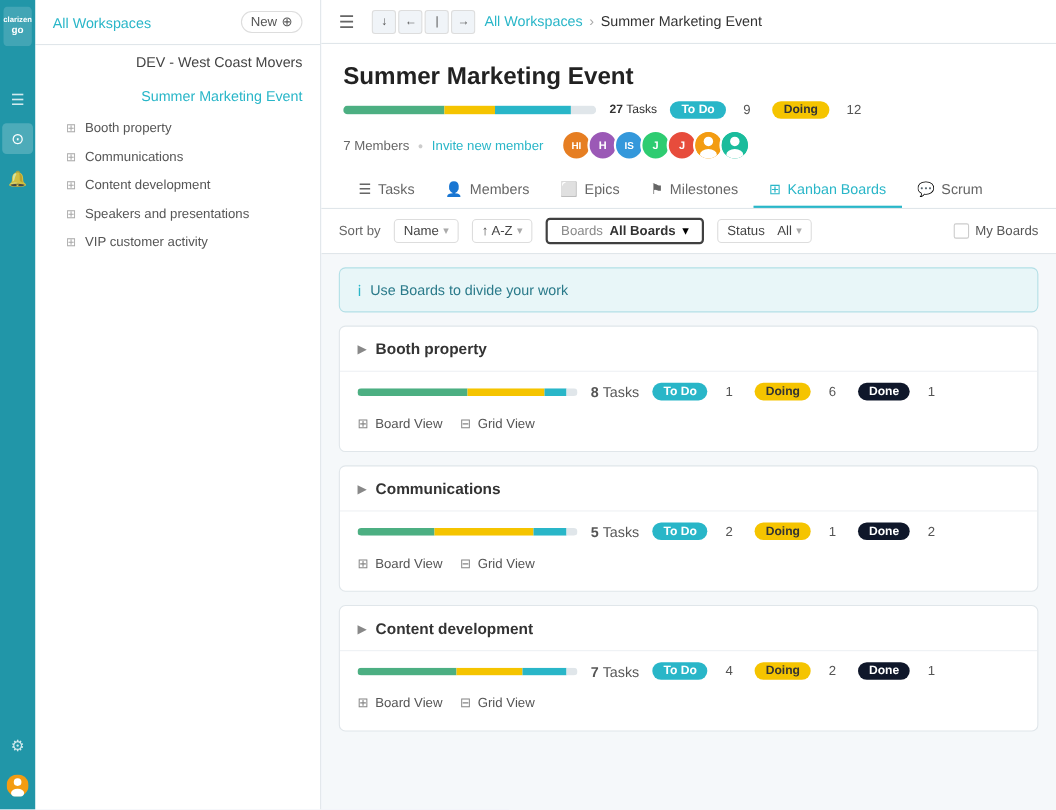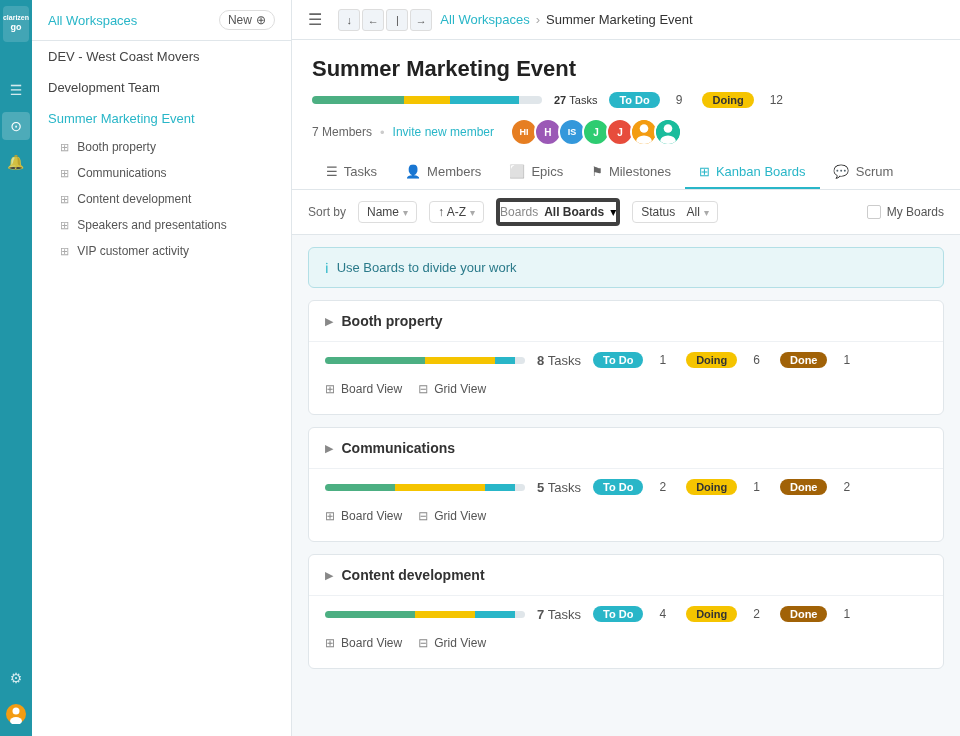--- a/index.html
+++ b/index.html
@@ -73,20 +73,21 @@
       border: 1px solid #ddd;
       border-radius: 12px;
       padding: 2px 8px;
     }
     .sidebar-item {
       padding: 8px 16px;
       color: #444;
       cursor: pointer;
       font-size: 13px;
       transition: background 0.15s;
+      text-align: right;
     }
     .sidebar-item.active-workspace { color: #29b6c8; font-weight: 500; }
 
     .sidebar-sub-item {
       padding: 6px 16px 6px 28px;
       color: #555;
       cursor: pointer;
       font-size: 12px;
       display: flex;
       align-items: center;
@@ -172,21 +173,21 @@
     .task-count { font-size: 11px; color: #333; font-weight: 500; }
     .status-badge {
       border-radius: 10px;
       padding: 2px 10px;
       font-size: 11px;
       font-weight: 600;
       color: white;
     }
     .badge-todo { background: #29b6c8; }
     .badge-doing { background: #f5c400; color: #333; }
-    .badge-done { background: #a16207; }
+    .badge-done { background: #0f172a; }
     .badge-count { color: #555; font-size: 12px; margin-left: 4px; }
 
     .members-row {
       display: flex;
       align-items: center;
       gap: 8px;
       margin-bottom: 10px;
     }
     .dot { color: #ccc; }
     .invite-link { color: #29b6c8; font-size: 12px; cursor: pointer; }
@@ -253,23 +254,23 @@
       cursor: pointer;
       display: flex;
       align-items: center;
       gap: 4px;
     }
     .filter-select .chevron { color: #aaa; font-size: 10px; }
     .boards-filter {
       display: flex;
       align-items: center;
       gap: 6px;
-      border: 4px solid #404040;
+      border: 2px solid #404040;
       border-radius: 4px;
-      padding: 3px 0;
+      padding: 3px 12px;
       font-size: 12px;
       background: white;
     }
     .boards-filter .label { color: #888; }
     .boards-filter .value { color: #333; font-weight: 700; }
     .my-boards-check {
       display: flex;
       align-items: flex-end;
       gap: 6px;
       margin-left: auto;
@@ -378,23 +379,20 @@
   <div class="sidebar-header">
     <span class="workspace-title">All Workspaces</span>
     <div class="new-btn">
       <span>New</span>
       <span>⊕</span>
     </div>
   </div>
 
   <div class="sidebar-item">
     <span>DEV - West Coast Movers</span>
-  </div>
-  <div class="sidebar-item">
-    <span>Development Team</span>
   </div>
   <div class="sidebar-item active-workspace">
     <span>Summer Marketing Event</span>
   </div>
 
   <div class="sidebar-sub-item">
     <span class="sidebar-sub-icon">⊞</span>
     <span>Booth property</span>
   </div>
   <div class="sidebar-sub-item">

